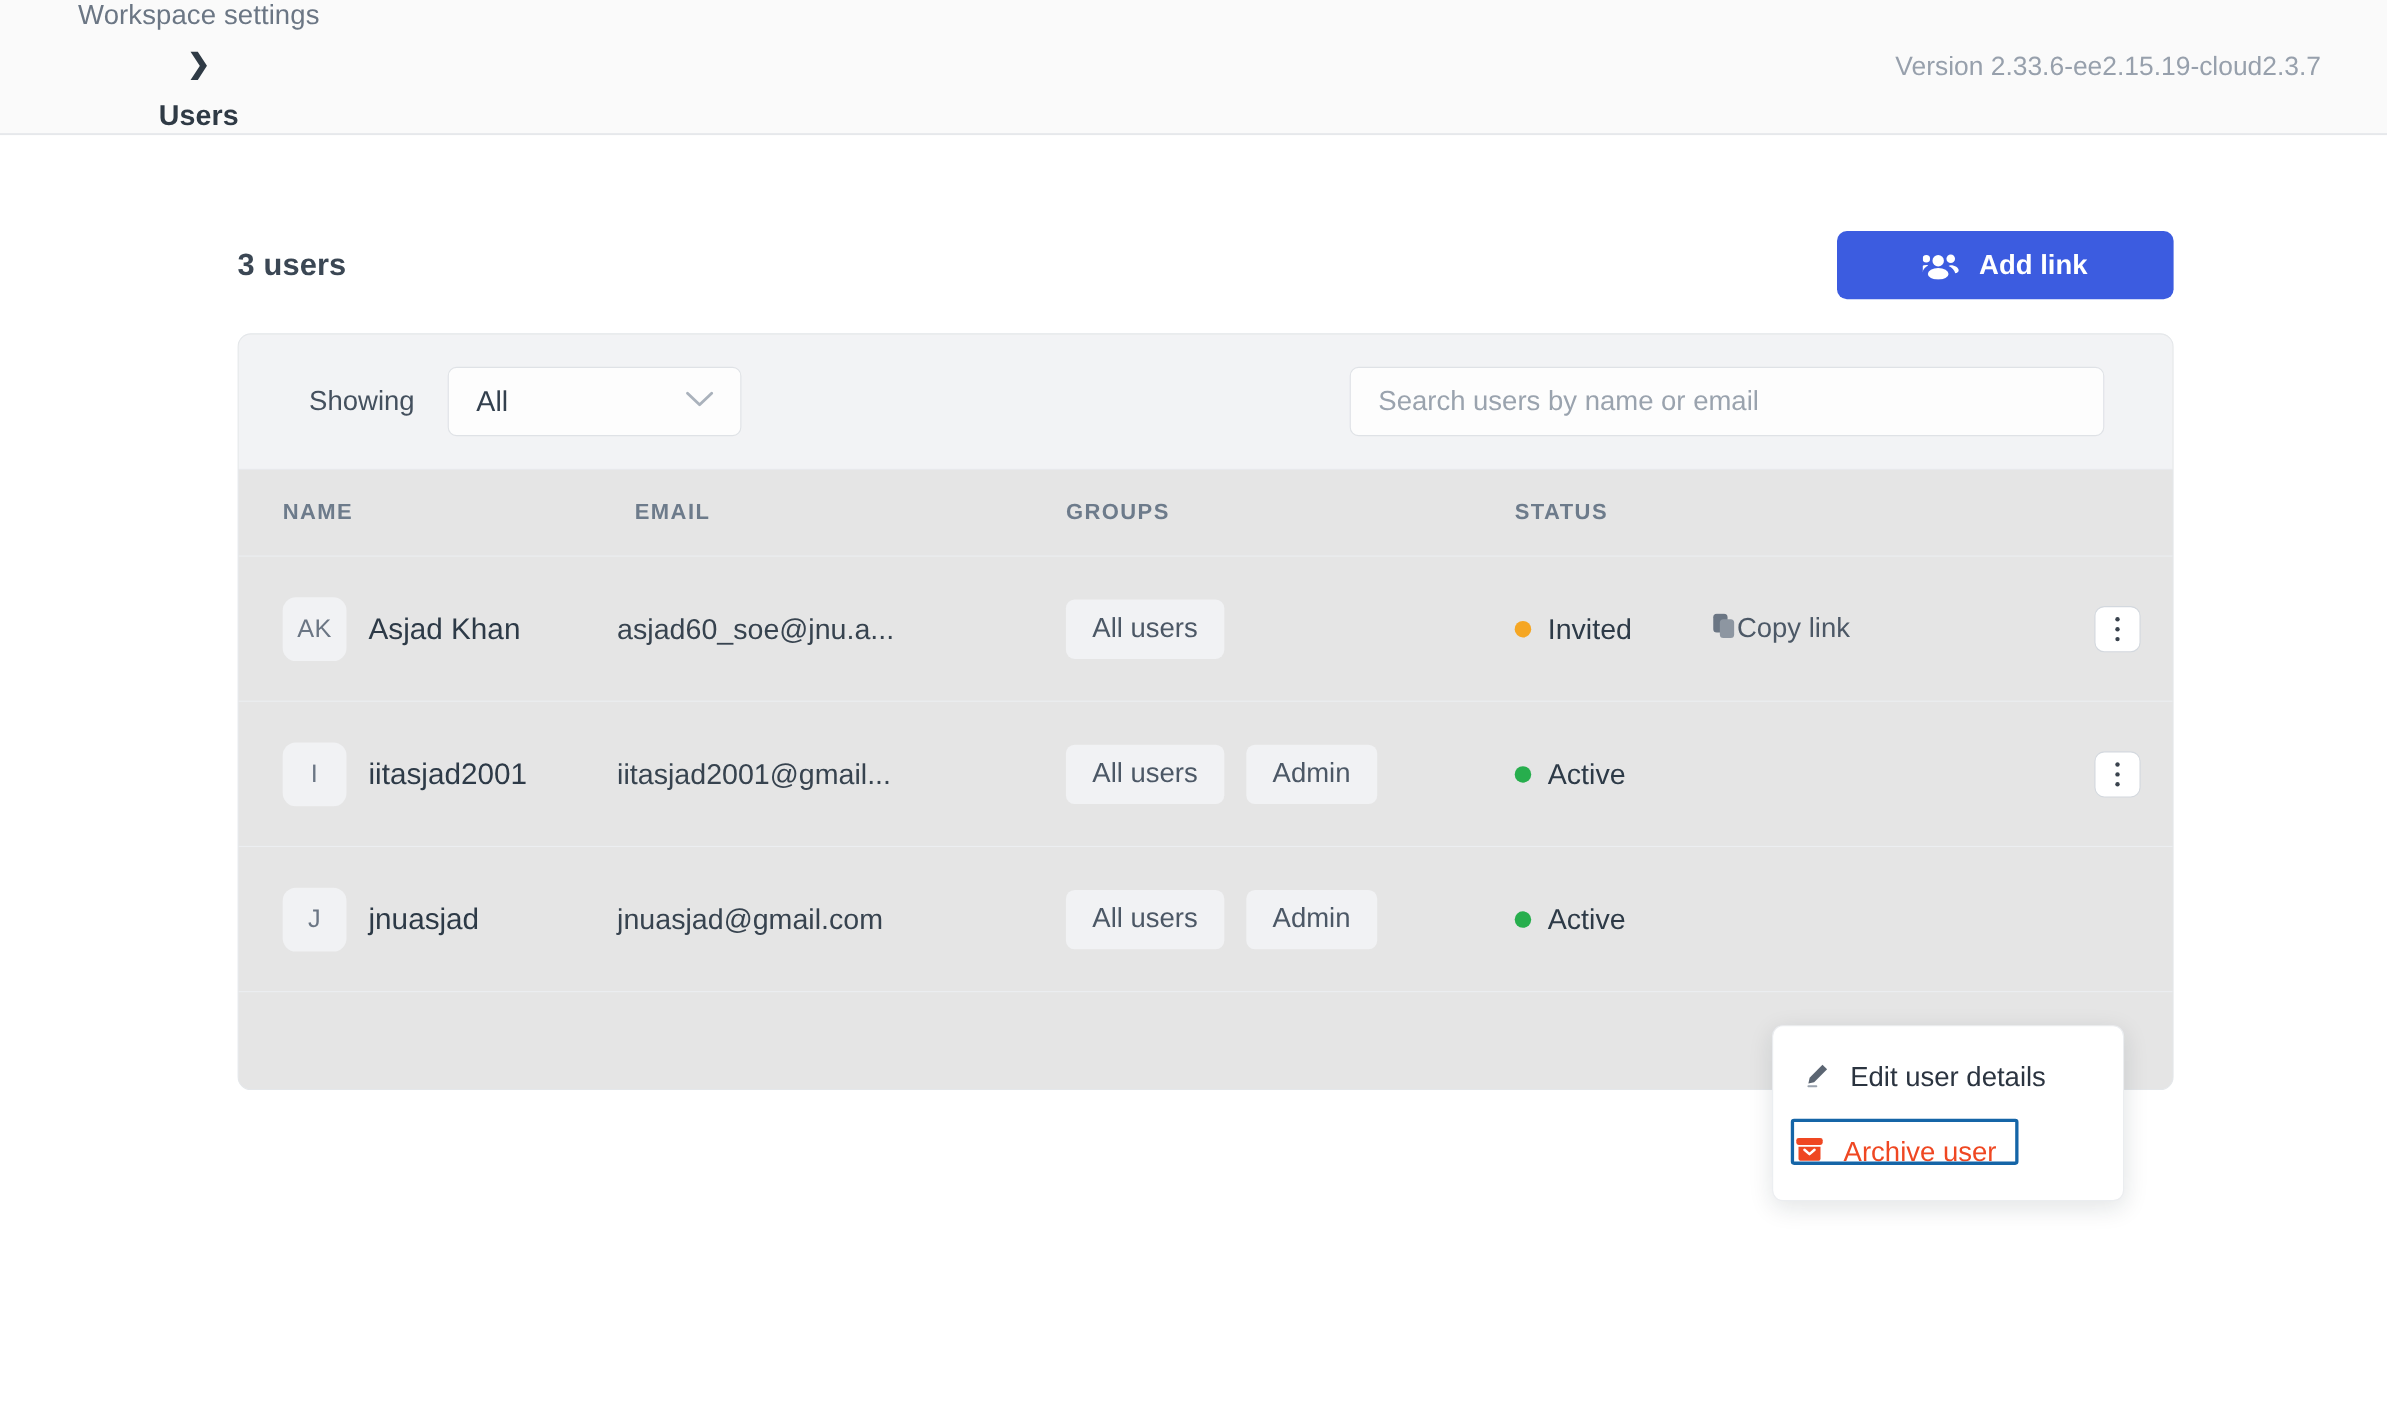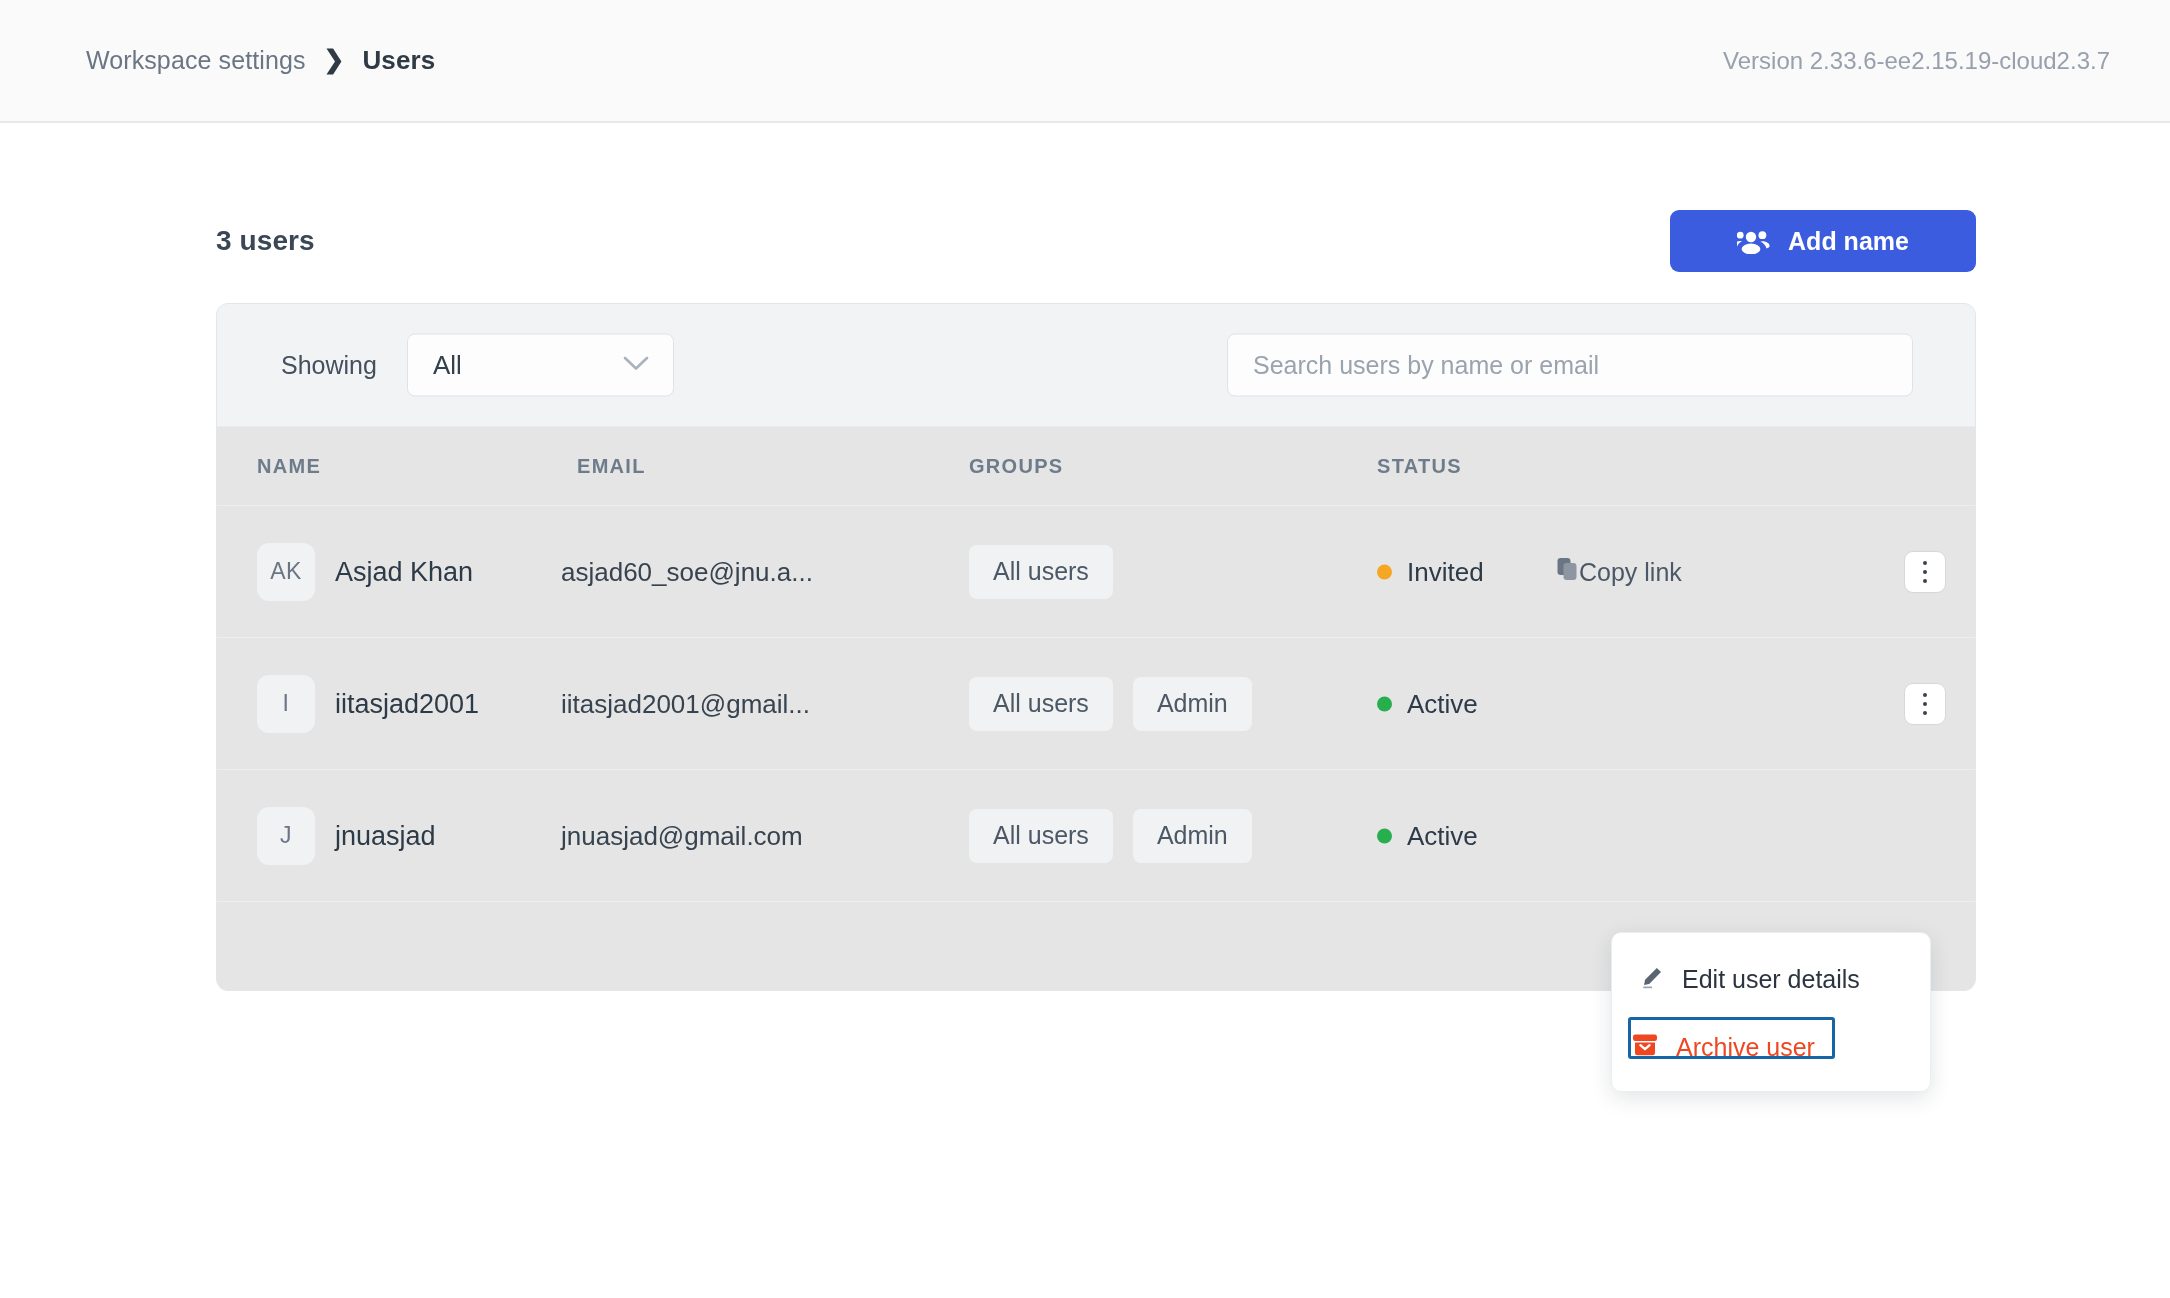--- a/index.html
+++ b/index.html
@@ -12,22 +12,22 @@
 
   
   .topbar {
     position: absolute; left: 0; top: 0;
     width: 2170px; height: 123px;
     background: #fafafa;
     border-bottom: 2px solid #e6e8eb;
     display: flex; align-items: center;
   }
   .breadcrumb {
-    position: absolute; left: 86px; top: 0; height: 121px;
-    display: flex; align-items: center; gap: 18px;
+    position: absolute; left: 71px; top: 0; height: 121px;
+    display: flex; align-items: center; gap: 18px; flex-direction: column;
   }
   .crumb-parent {
     font-size: 25px; color: #6b7684; letter-spacing: .1px;
   }
   .crumb-sep {
     font-size: 25px; color: #2f3a45; font-weight: 700; line-height: 1;
     transform: translateY(-1px);
   }
   .crumb-current {
     font-size: 26px; color: #2f3a45; font-weight: 700; letter-spacing: .1px;
@@ -215,21 +215,21 @@
       <span>
         <svg width="34" height="26" viewBox="0 0 34 26" fill="#ffffff" aria-hidden="true">
           <circle cx="14" cy="9" r="5.2"></circle>
           <ellipse cx="14" cy="21" rx="9.4" ry="5.4"></ellipse>
           <circle cx="25.4" cy="7.2" r="3.9"></circle>
           <path d="M25.4 13.2c3.9 0 7.2 2.2 7.2 4.6 0 1.3-1.3 2.2-3.1 2.6-.7-3-3-5.4-6.1-6.6.6-.4 1.3-.6 2-.6z"></path>
           <circle cx="3.2" cy="7.2" r="3.4"></circle>
           <path d="M3.2 12.9c.6 0 1.2.1 1.7.4-2.6 1.2-4.5 3.4-5.1 6.1-1.6-.4-2.6-1.3-2.6-2.4 0-2.3 2.7-4.1 6-4.1z"></path>
         </svg>
       </span>
-      <span>Add name</span>
+      <span>Add link</span>
     </button>
   </div>
 
   <div class="card">
 
     <div class="filter-bar">
       <span class="showing-label">Showing</span>
       <div class="select-all">
         <span class="sel-value">All</span>
         <span class="chev">

